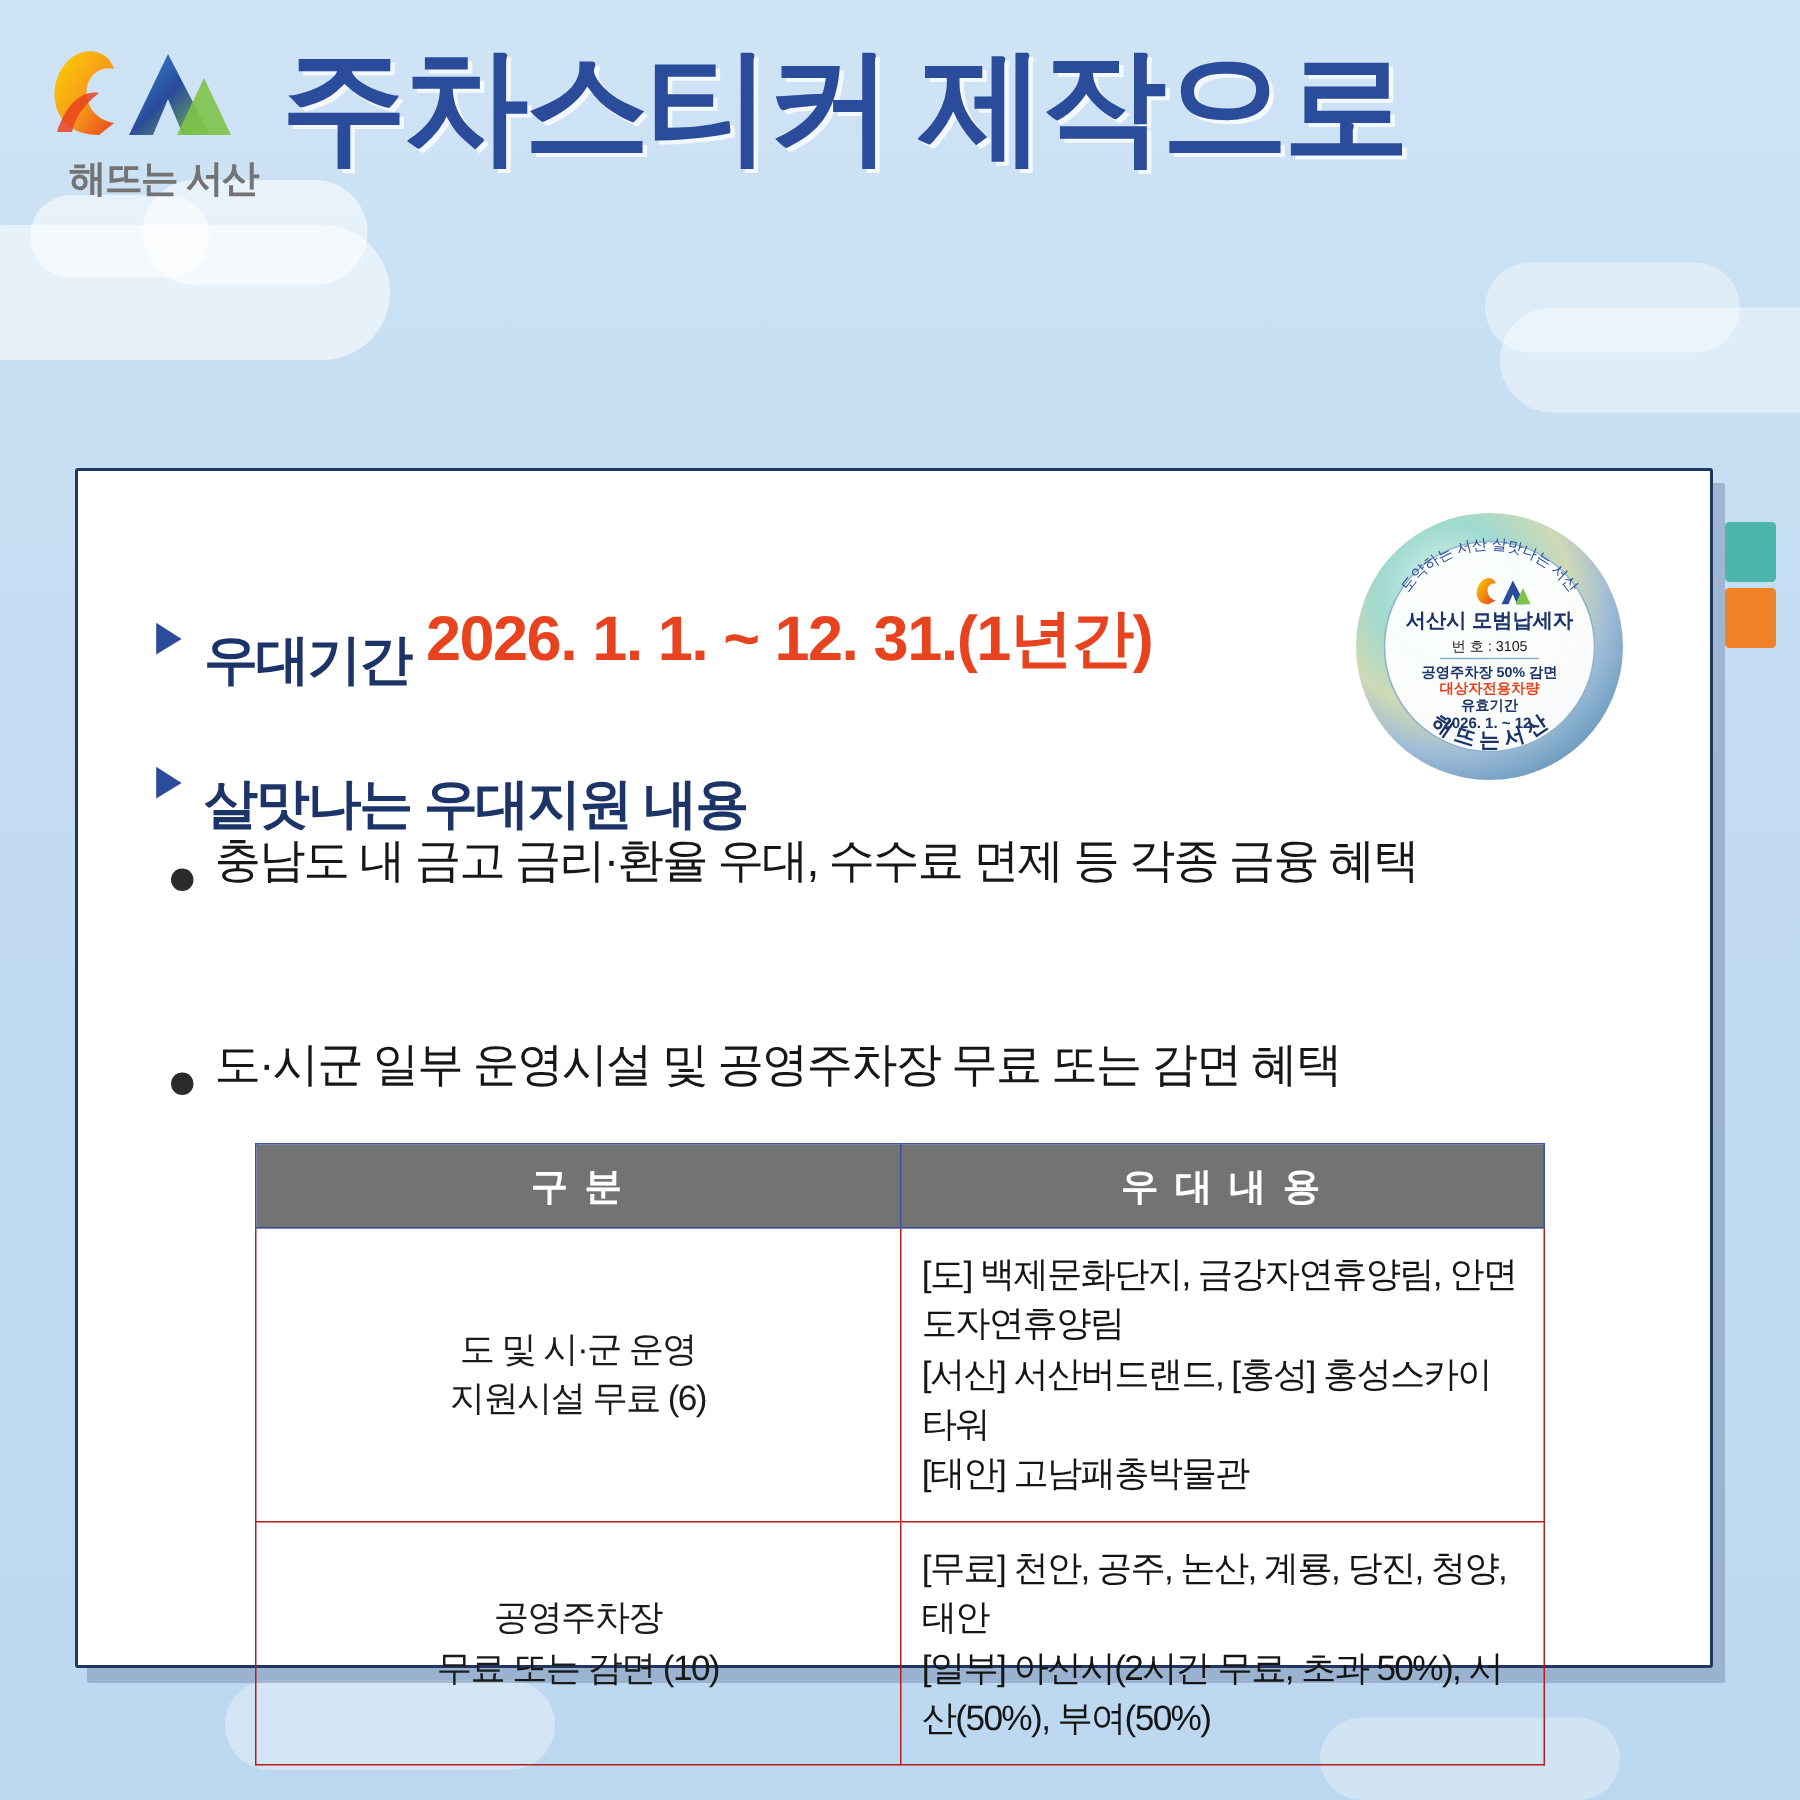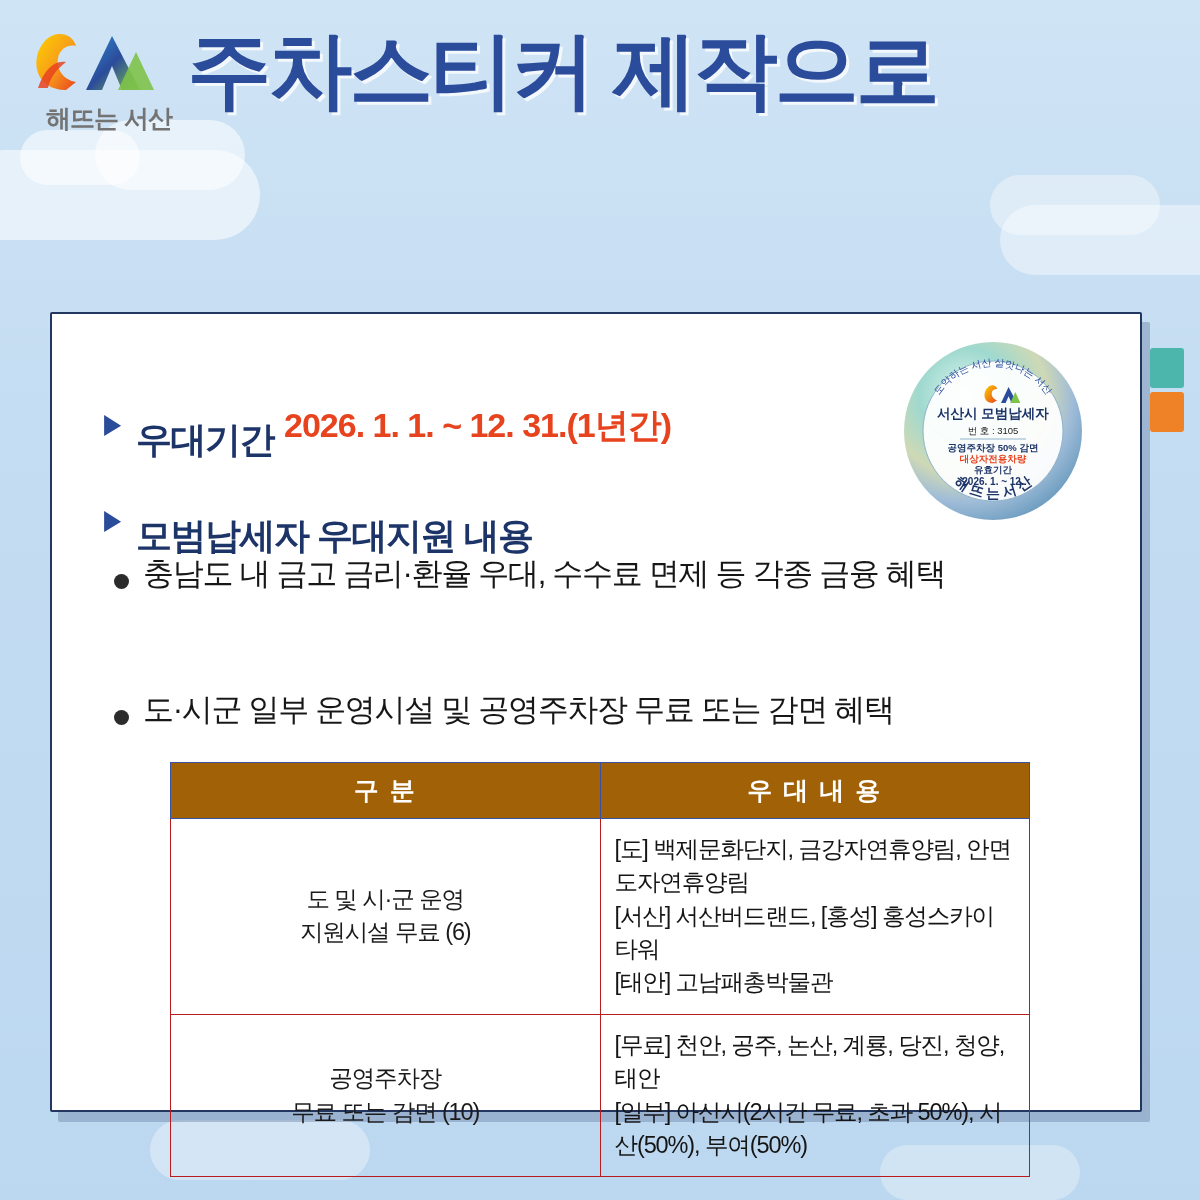--- a/index.html
+++ b/index.html
@@ -110,32 +110,32 @@
     line-height: 1;
   }
   .sh-label {
     font-size: 36px;
     font-weight: bold;
     color: #1d3468;
     letter-spacing: -1.5px;
     margin-top: 30px;
   }
   .sh-value {
-    font-size: 34px;
+    font-size: 42px;
     font-weight: bold;
     color: #e8431f;
     letter-spacing: -1px;
   }
   .sh1 { left: 48px; top: 72px; }
   .sh2 { left: 48px; top: 168px; }
 
   .bullet-row {
     position: absolute;
     display: flex;
-    align-items: center;
+    align-items: flex-end;
     gap: 14px;
   }
   .dot {
     width: 15px; height: 15px;
     border-radius: 50%;
     background: #2b2b2b;
     margin-top: 15px;
     flex: 0 0 auto;
   }
   .b-text {
@@ -163,21 +163,21 @@
 
   
   .tbl {
     position: absolute;
     left: 118px; top: 448px;
     width: 860px;
     border-collapse: collapse;
     table-layout: fixed;
   }
   .tbl th {
-    background: #a16207;
+    background: #737373;
     color: #fff;
     font-size: 25px;
     font-weight: bold;
     letter-spacing: 2px;
     padding: 11px 22px;
     border: 1px solid #3a52a0;
   }
   .tbl td {
     border: 1px solid #b91c1c;
     font-size: 23.5px;
@@ -283,21 +283,21 @@
   </div>
 
   <div class="section-head sh1">
     <span class="tri">▶</span>
     <span class="sh-label">우대기간</span>
     <span class="sh-value">2026. 1. 1. ~ 12. 31.(1년간)</span>
   </div>
 
   <div class="section-head sh2">
     <span class="tri">▶</span>
-    <span class="sh-label">모범납세자 우대지원 내용</span>
+    <span class="sh-label">살맛나는 우대지원 내용</span>
   </div>
 
   <div class="bullet-row b1">
     <span class="dot"></span>
     <span class="b-text">충남도 내 금고 금리·환율 우대, 수수료 면제 등 각종 금융 혜택</span>
   </div>
 
   <div class="bullet-row b2">
     <span class="dot"></span>
     <span class="b-text">도·시군 일부 운영시설 및 공영주차장 무료 또는 감면 혜택</span>

